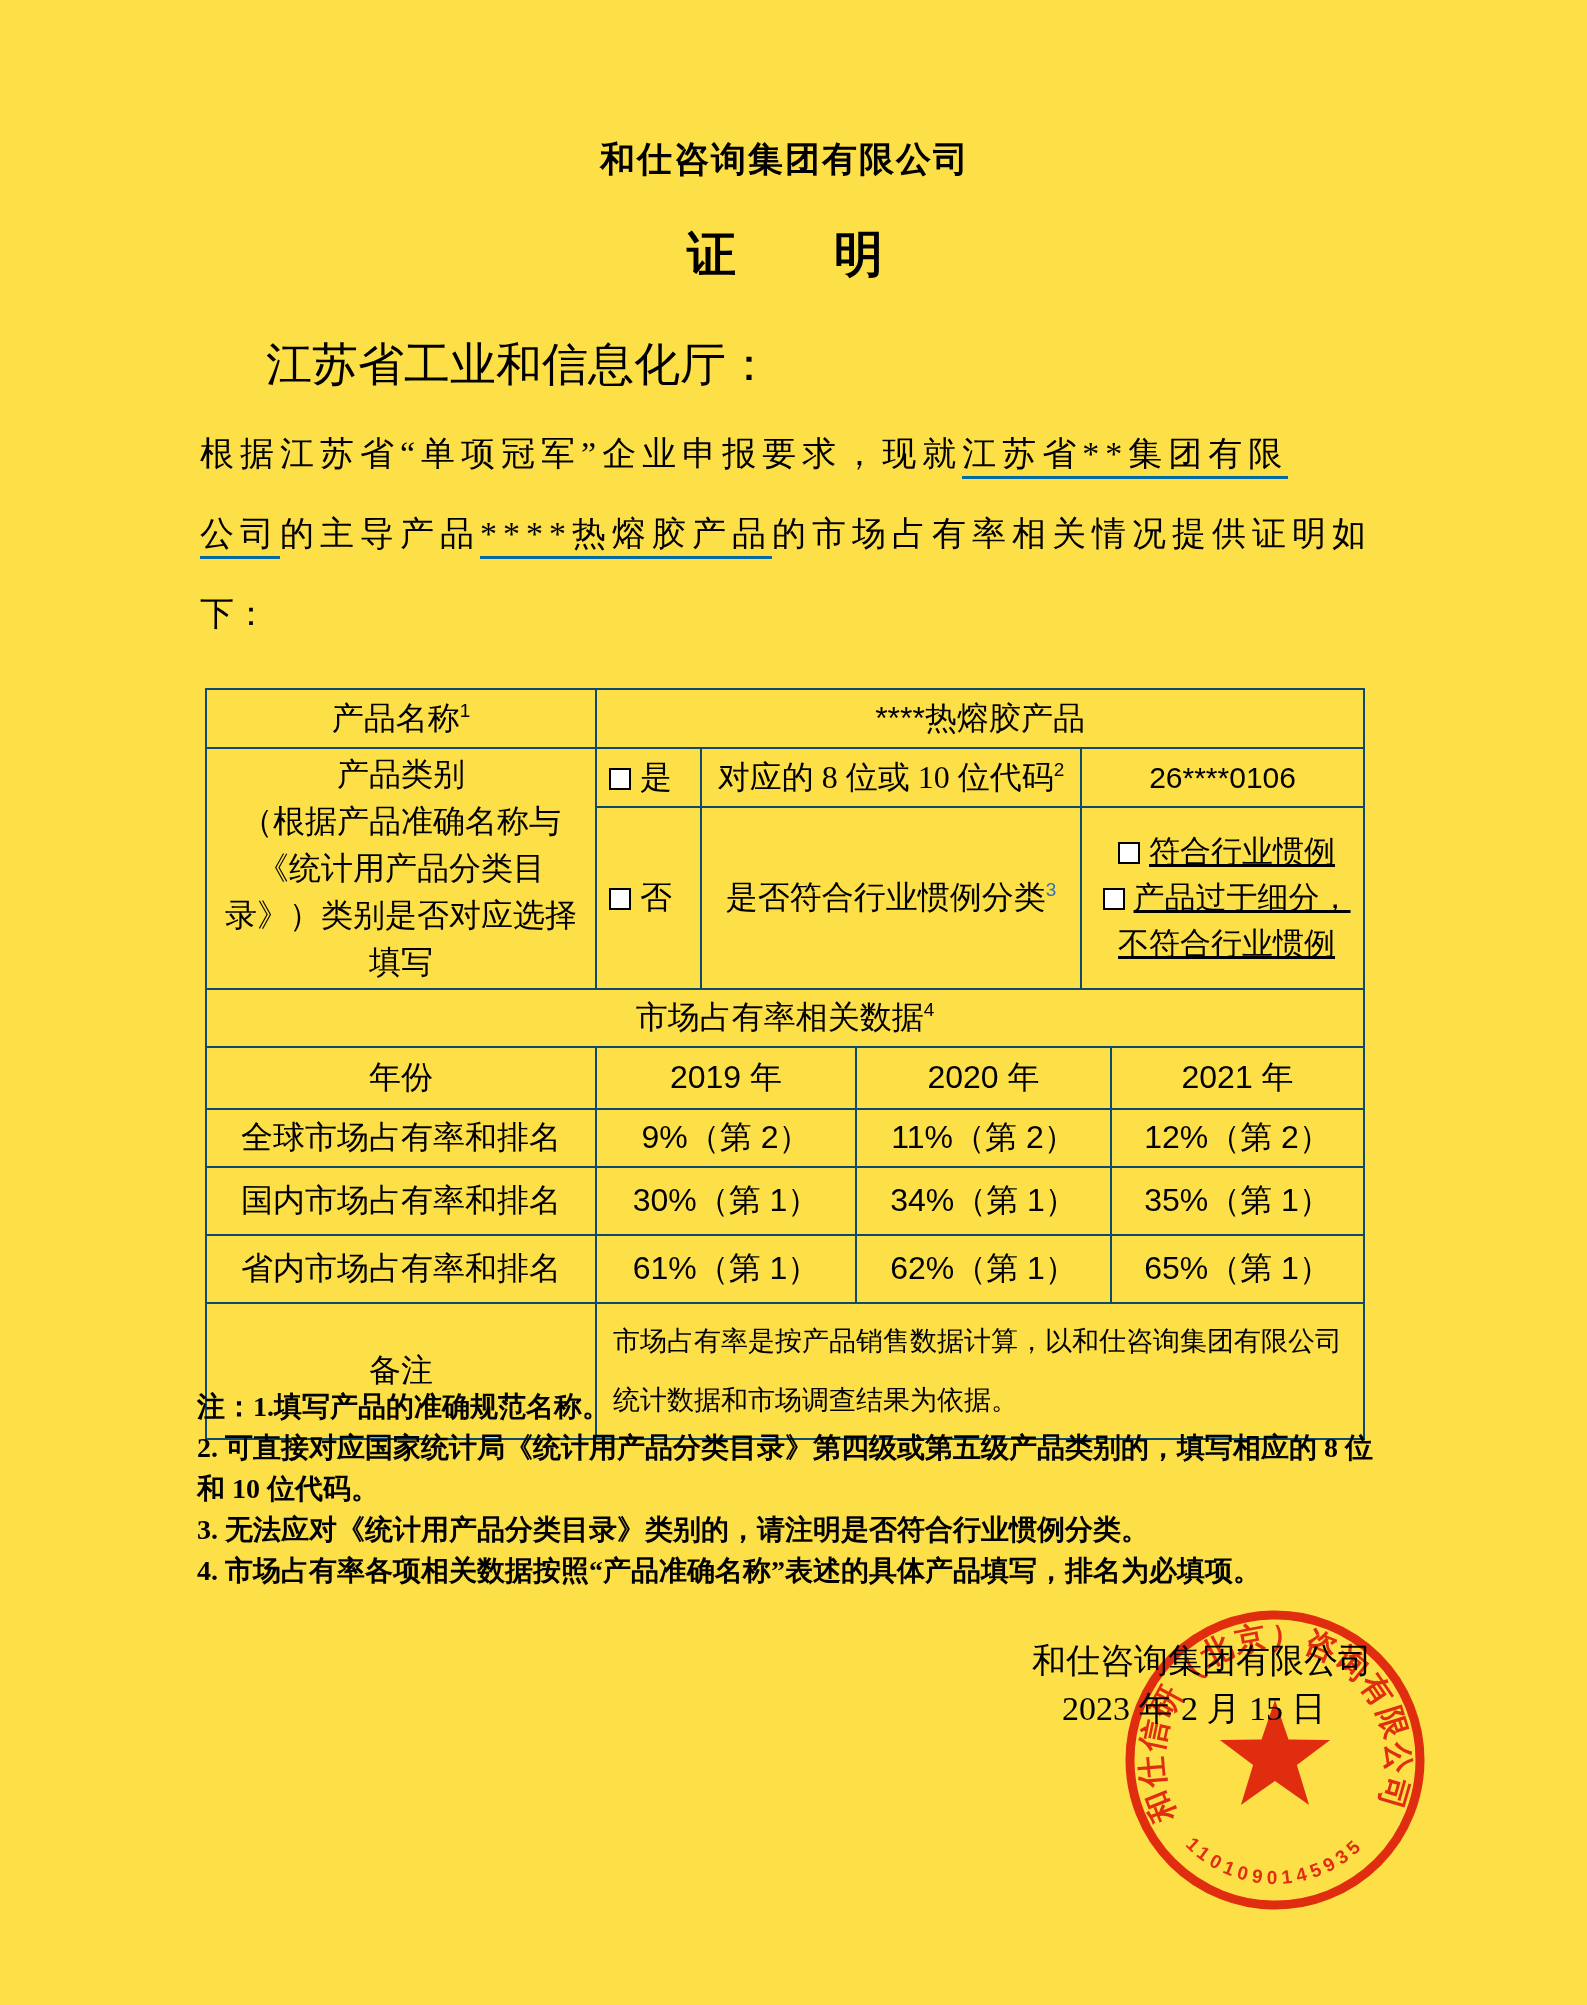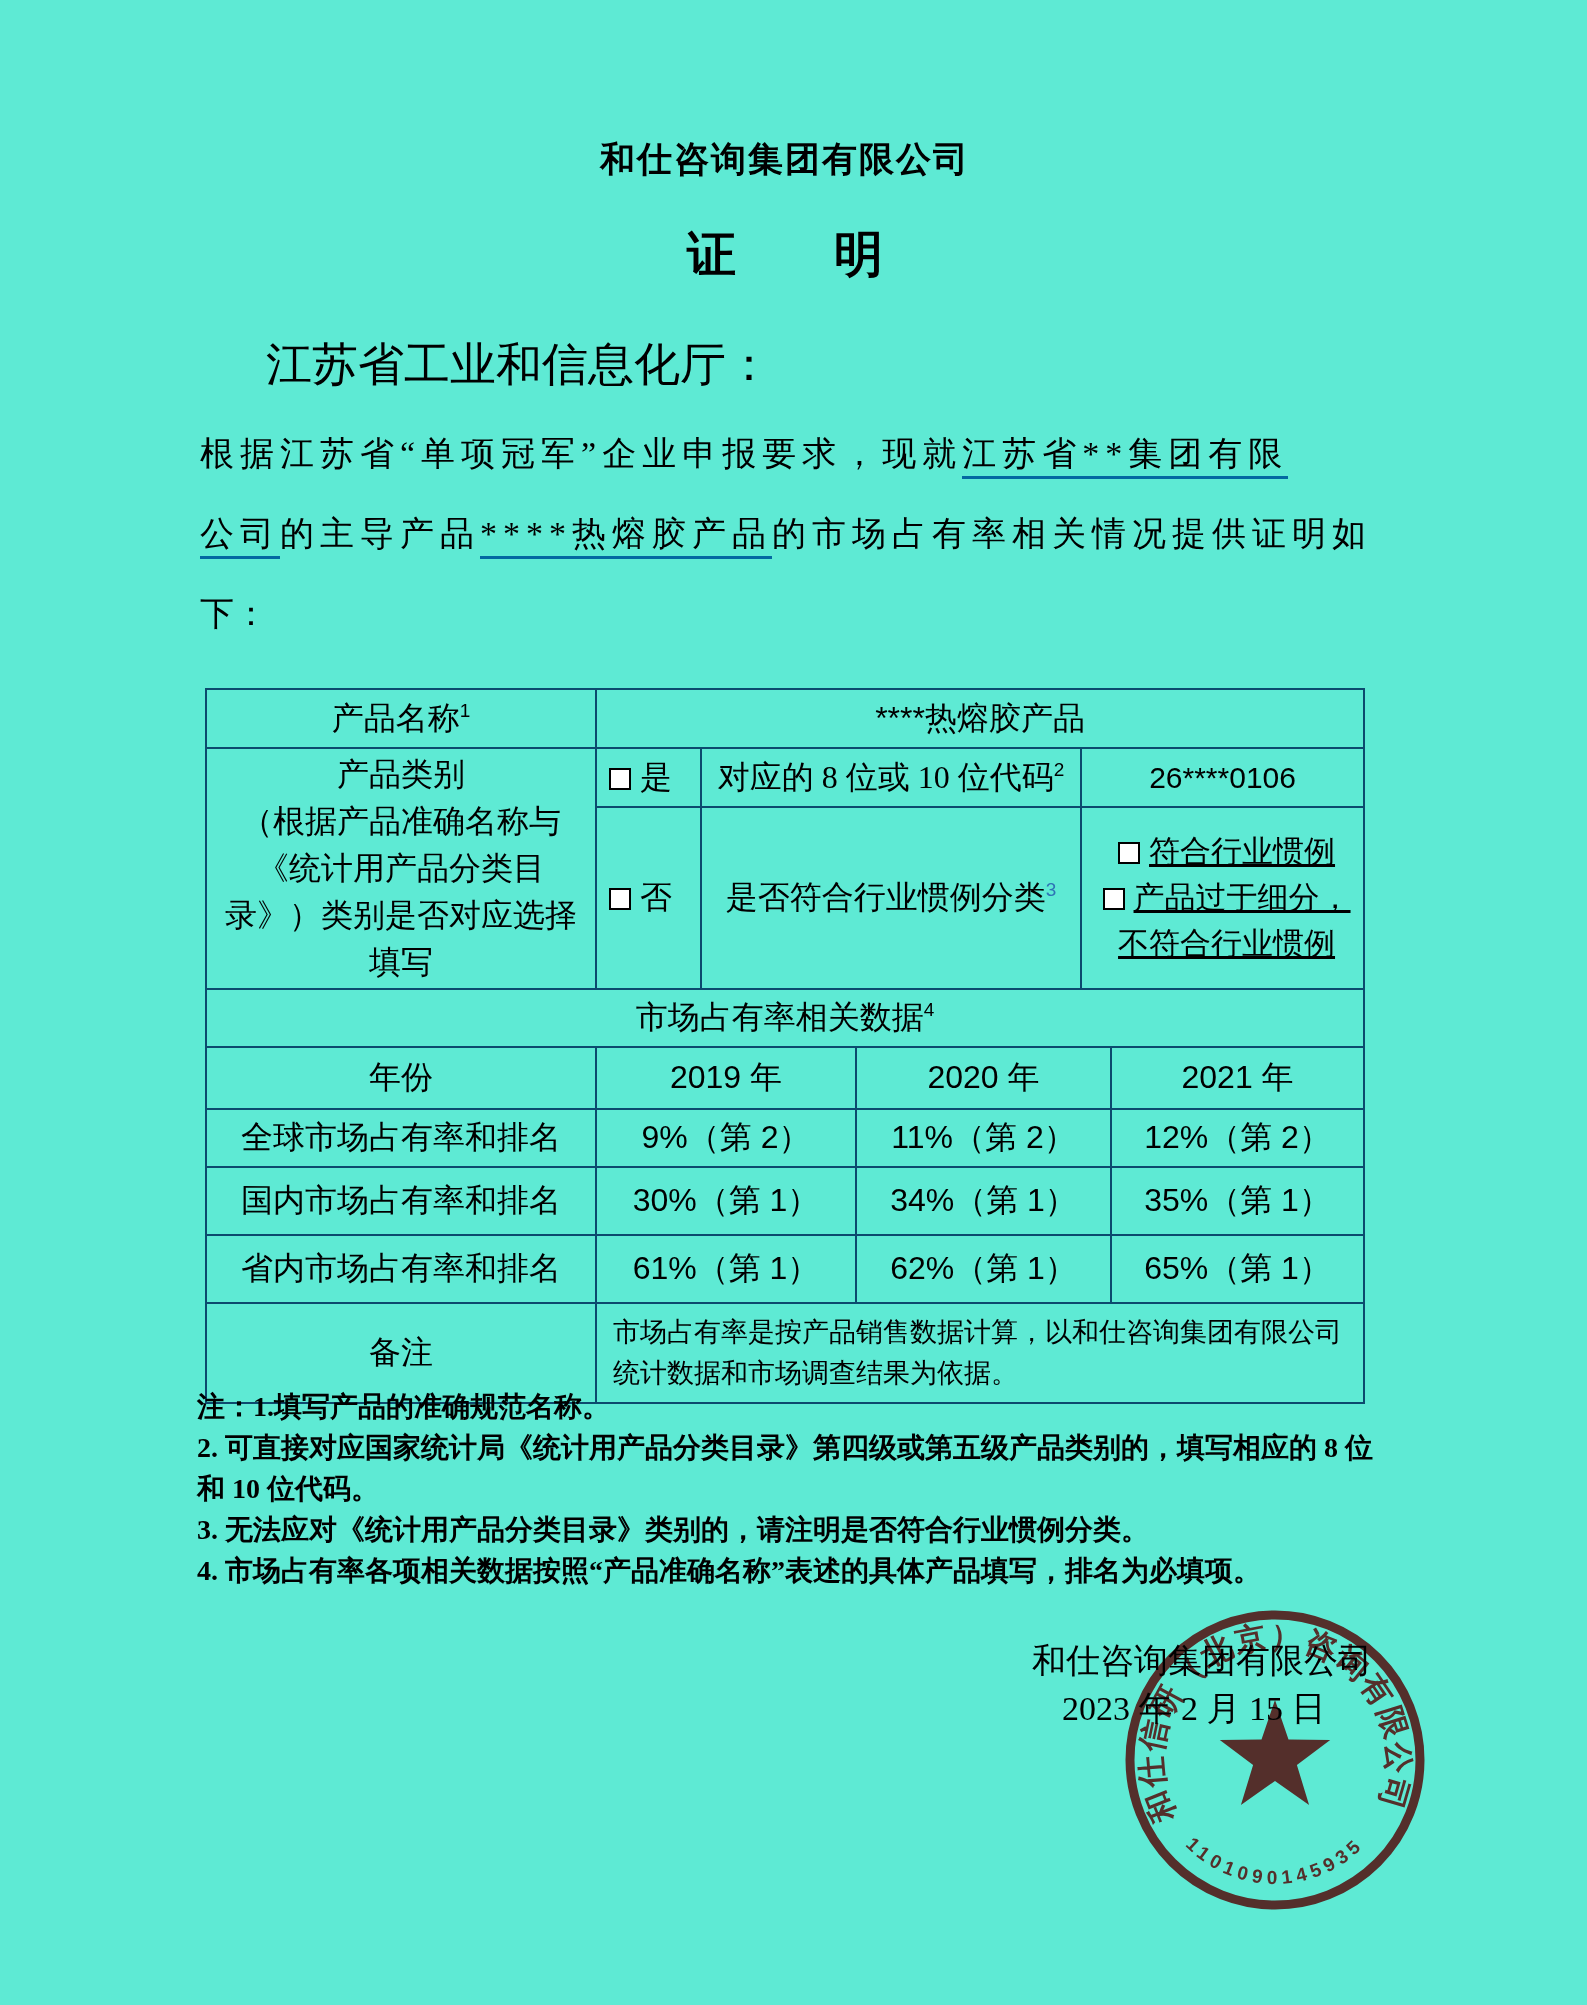--- a/index.html
+++ b/index.html
@@ -1,20 +1,20 @@
 <!DOCTYPE html>
 <html><head>
 <meta charset="utf-8">
 <style>
   * { margin:0; padding:0; box-sizing:border-box; }
   html,body { background:#ffffff; }
   .page {
     position:relative;
     width:1587px; height:2005px;
-    background:#5eead4;
+    background:#fde047;
     font-family:"Liberation Serif","DejaVu Serif",serif;
     color:#000;
     overflow:hidden;
   }
   .doc-company-title {
     position:absolute; left:195px; top:136px; width:1180px;
     text-align:center; font-size:35px; font-weight:bold; letter-spacing:2px;
   }
   .doc-heading {
     position:absolute; left:195px; top:222px; width:1180px;
@@ -48,21 +48,21 @@
   sup.fn-blue { color:#2e74b5; }
   .cb {
     display:inline-block; width:22px; height:22px;
     border:2px solid #000; vertical-align:-2px; margin-right:9px;
     background:#fff;
   }
   .opt-cell { text-align:right; padding-left:14px !important; font-size:31px !important; line-height:46px;text-decoration:underline; }
   .yes-cell { text-align:left !important; padding-left:12px !important; }
   .remark-cell {
     text-align:left !important; font-size:27px !important;
-    padding:8px 16px !important; line-height:41px;
+    padding:8px 16px !important; line-height:59px;
   }
   .notes {
     position:absolute; left:197px; top:1386px; width:1192px;
     font-size:28px; font-weight:bold; line-height:41px;
   }
   .notes .note { margin:0; }
   .sig-company { position:absolute; left:1032px; top:1638px; font-size:34px; white-space:nowrap; }
   .sig-date { position:absolute; left:1062px; top:1686px; font-size:34px; white-space:nowrap; }
   .stamp {
     position:absolute; left:1110px; top:1595px; width:330px; height:330px;

